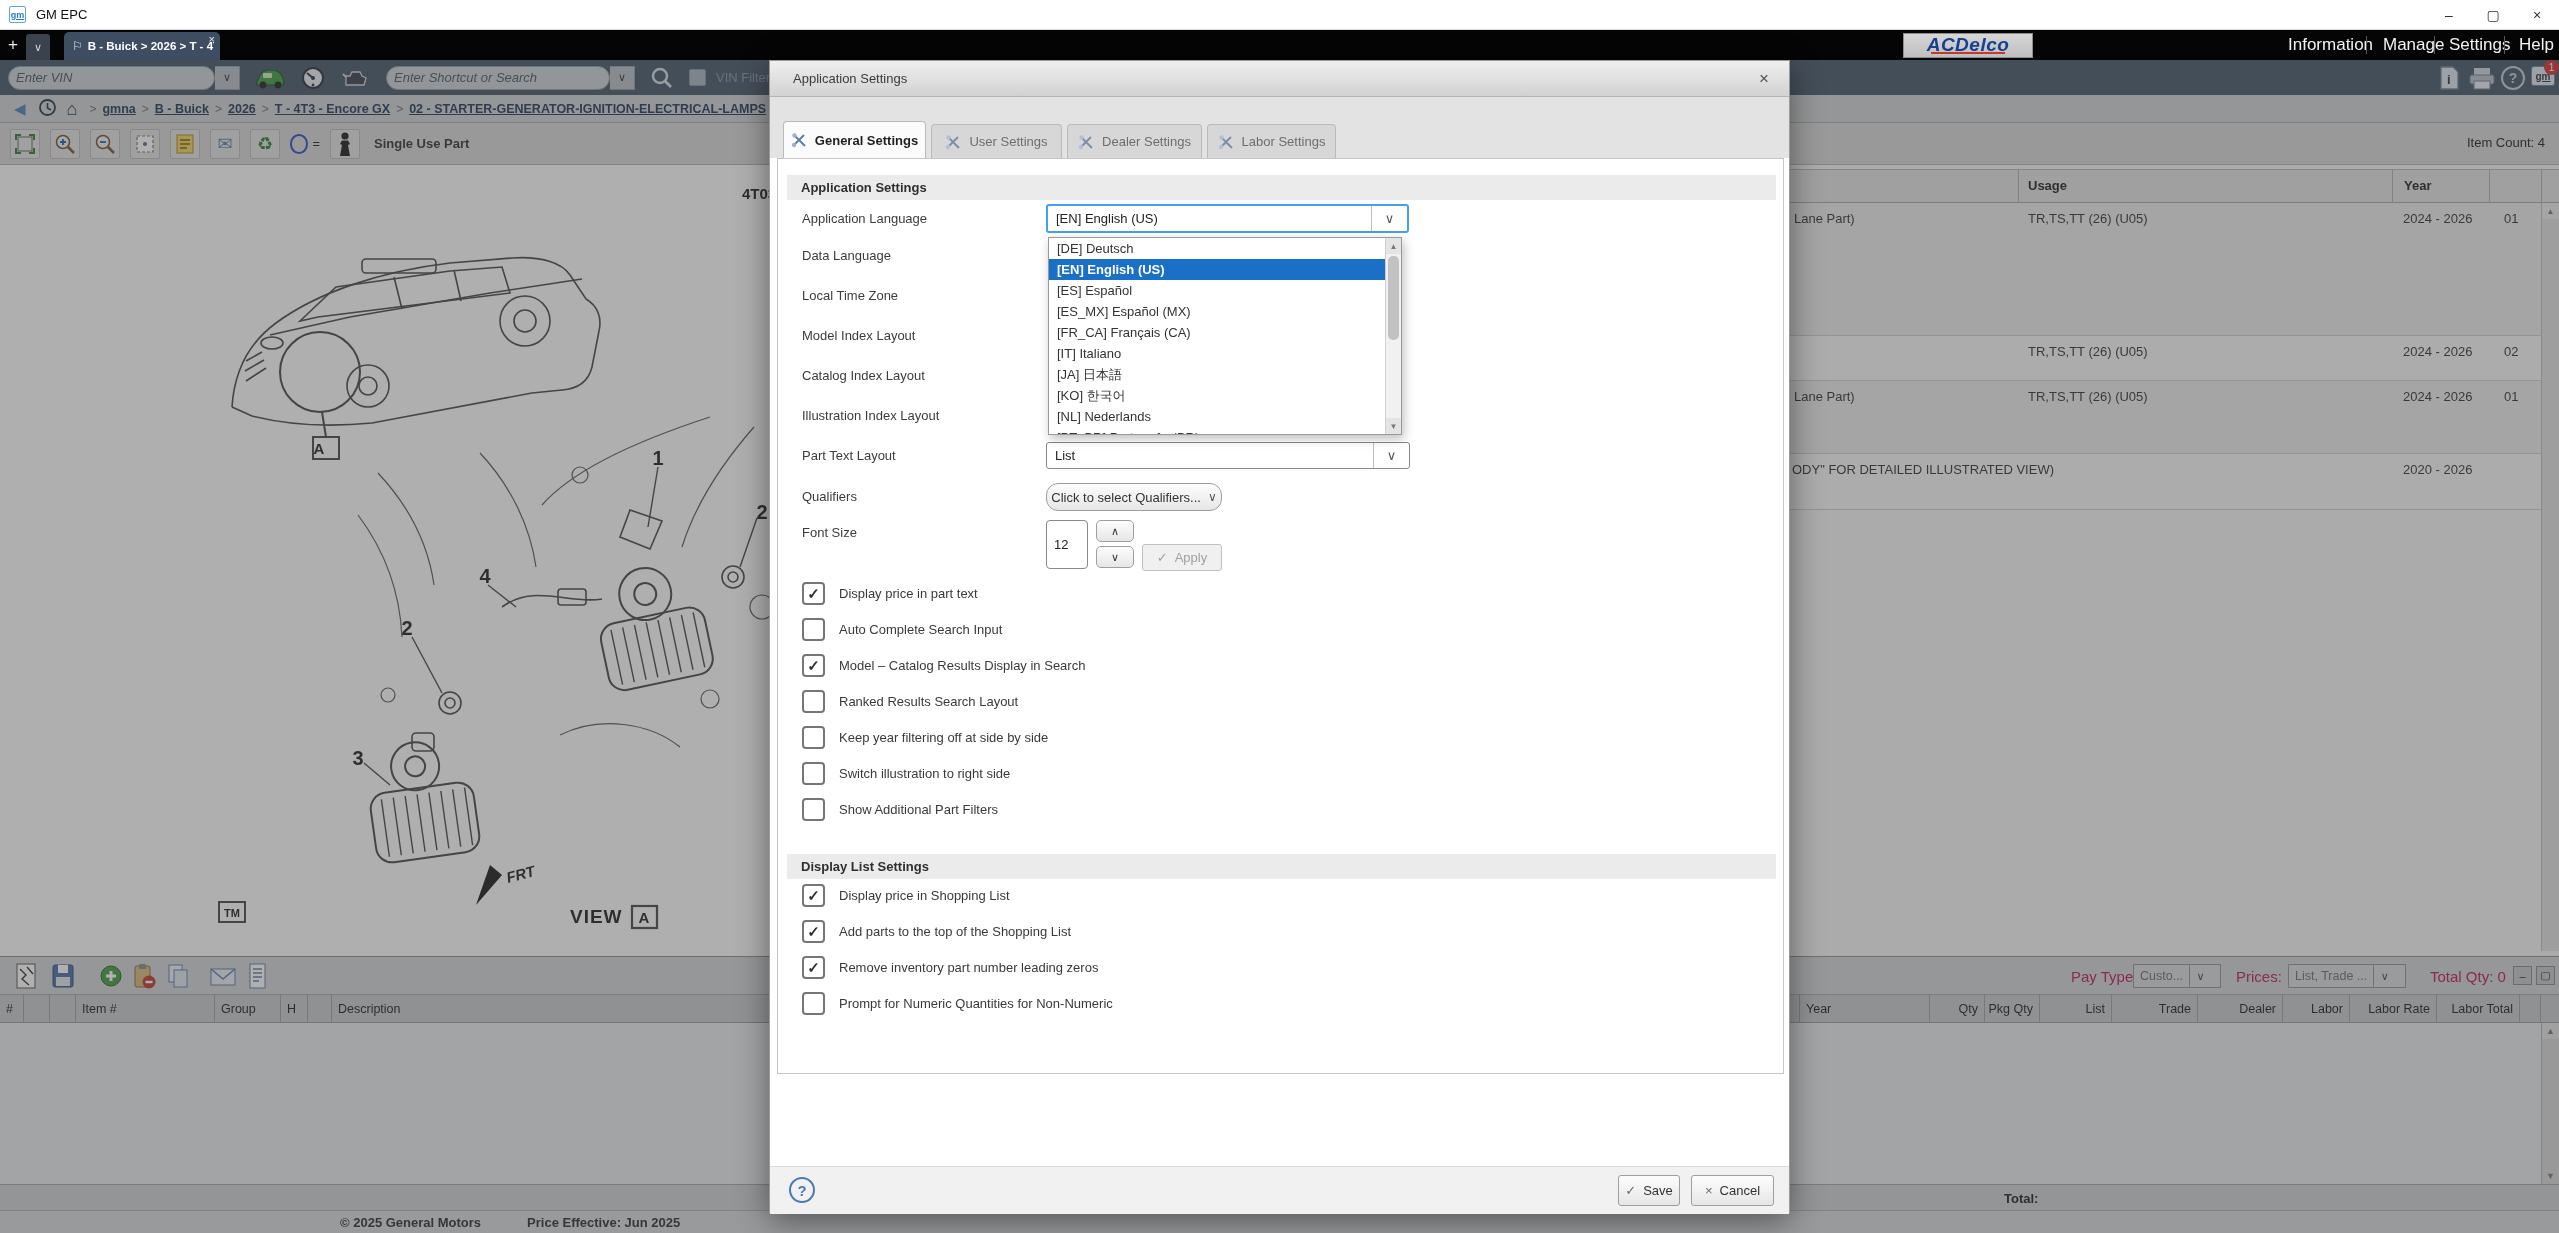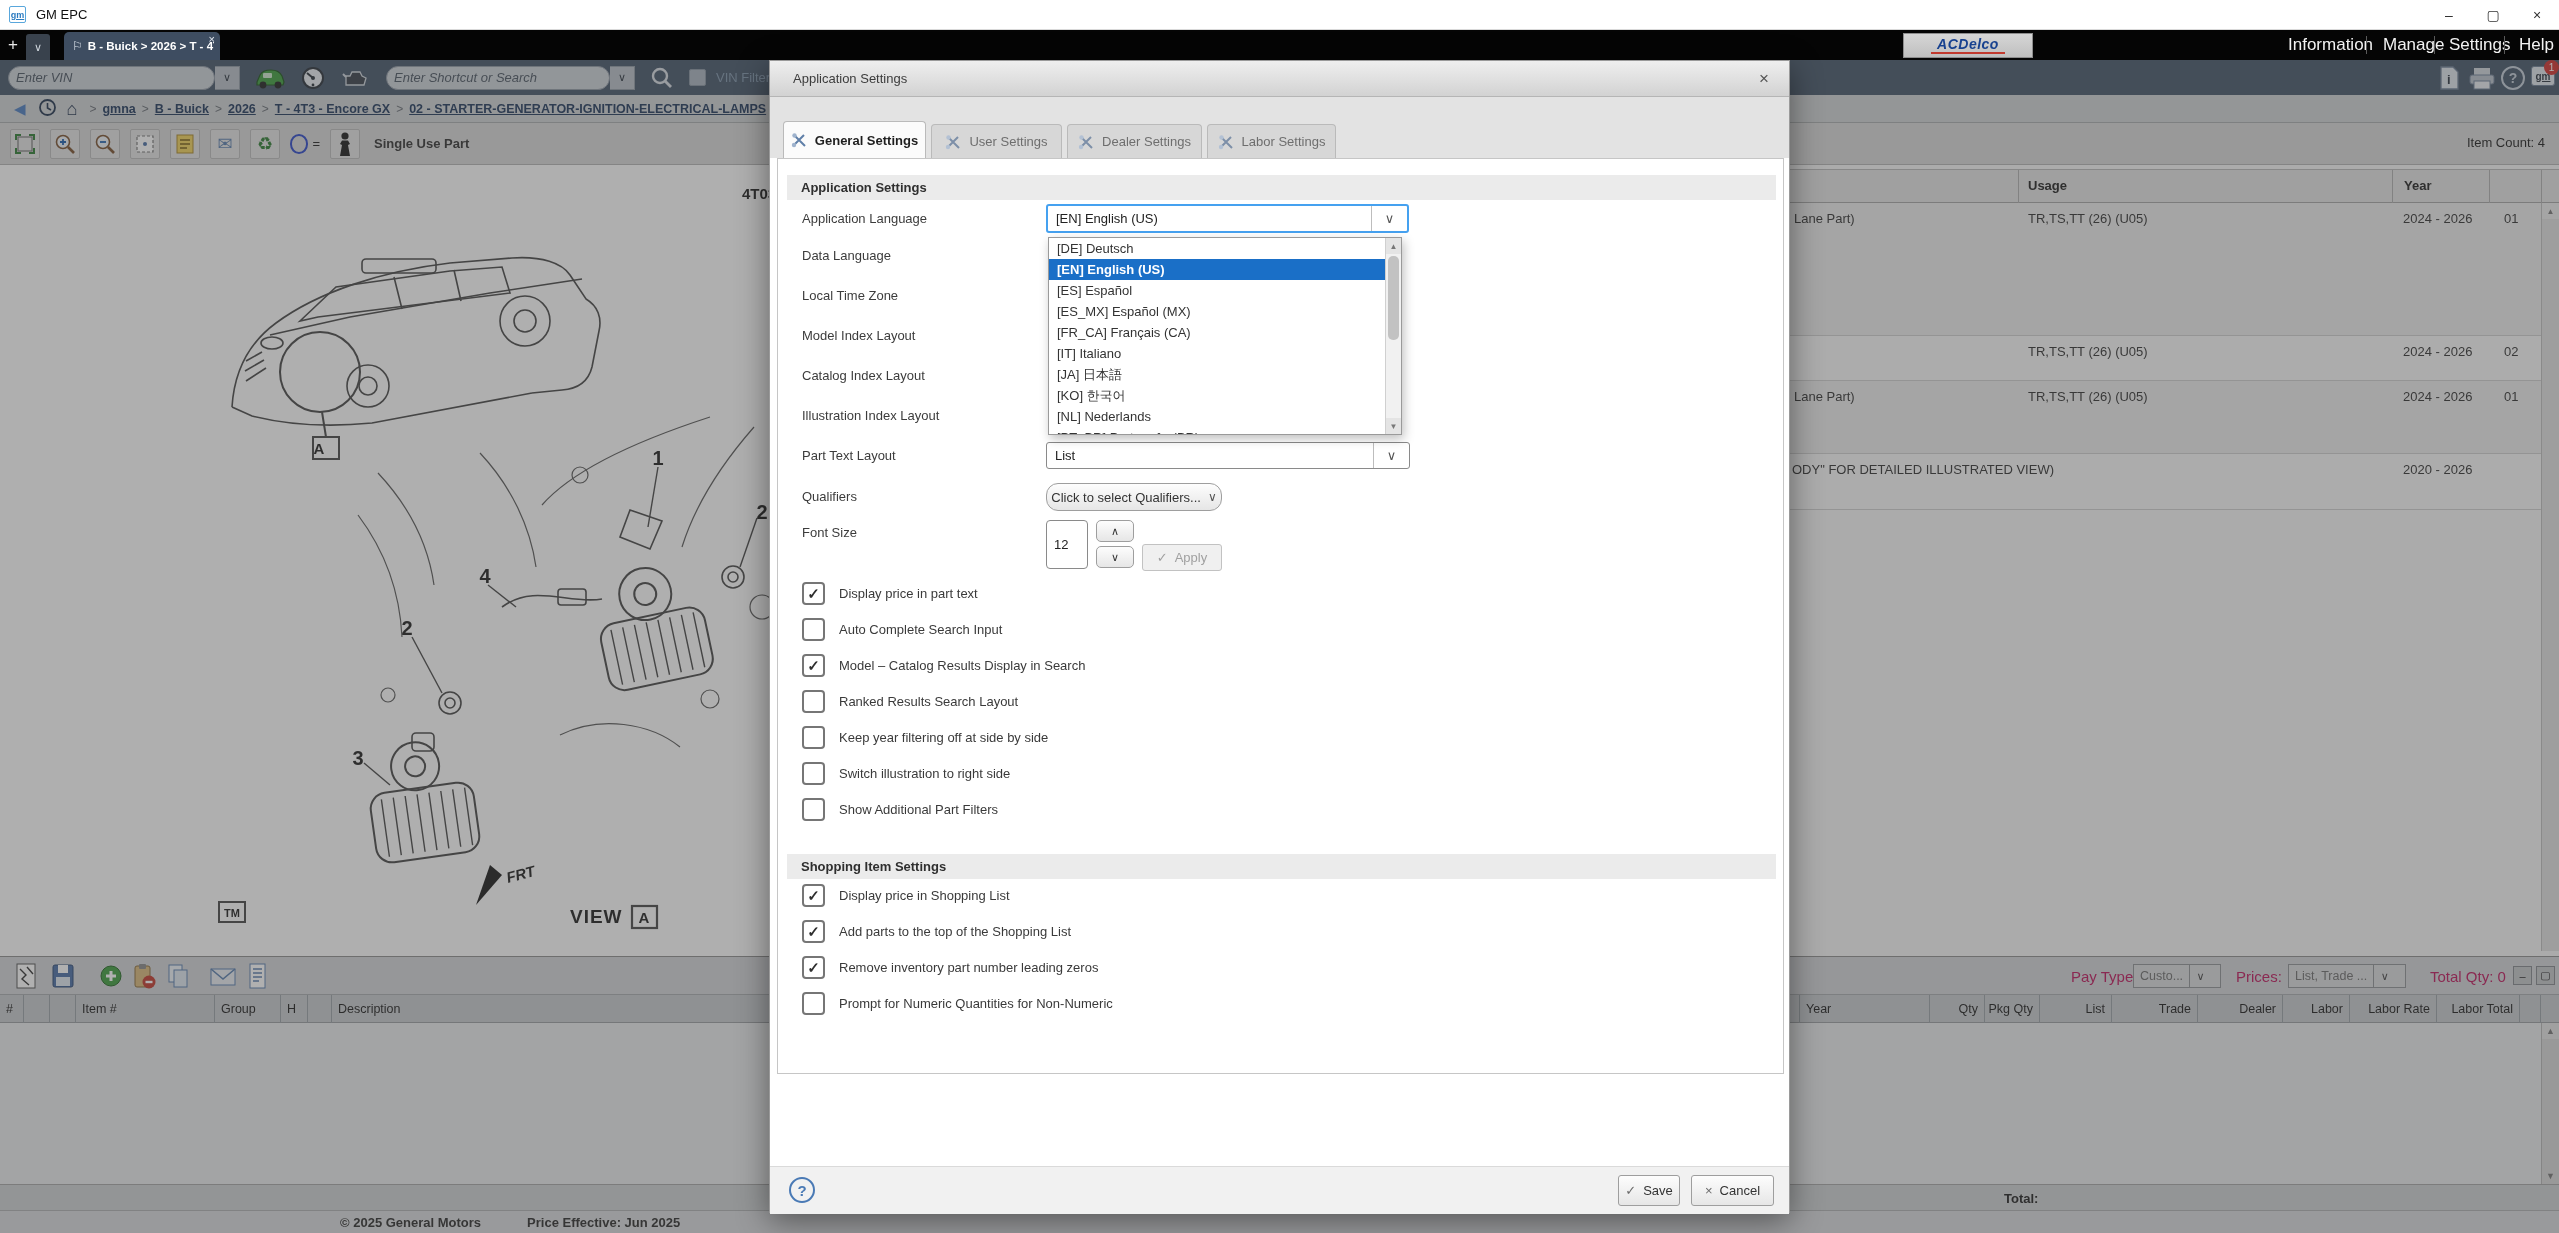--- a/index.html
+++ b/index.html
@@ -13,21 +13,21 @@
   .winctl{width:44px;height:29px;display:flex;align-items:center;justify-content:center;font-size:14px;color:#333}
   
   #appheader{left:0;top:30px;width:2559px;height:30px;background:#050505;display:flex;align-items:flex-end}
   #newtab{color:#e8e8e8;font-size:17px;width:26px;height:30px;display:flex;align-items:center;justify-content:center}
   #tabdrop{width:24px;height:26px;background:#39424d;color:#cfd6dd;font-size:11px;display:flex;align-items:center;justify-content:center;margin-right:14px;border-radius:3px 3px 0 0}
   #browser-tab{width:156px;height:28px;background:#3e4d61;border-radius:5px 5px 0 0;display:flex;align-items:center;color:#fff;padding:0 6px;position:relative}
   #browser-tab .bm{font-size:12px;color:#dfe6ee;margin:0 5px 0 2px}
   #browser-tab .tlabel{font-size:11.5px;font-weight:bold;white-space:nowrap;overflow:hidden}
   #browser-tab .tx{position:absolute;right:5px;top:1px;font-size:11px;color:#e3e9f0}
   #brandbtn{position:absolute;left:1903px;top:3px;width:130px;height:25px;background:linear-gradient(#d6d6d6,#bfbfbf);border:1px solid #8d8d8d;display:flex;flex-direction:column;align-items:center;justify-content:center}
-  #brandbtn .bt{font-size:14px;font-weight:bold;font-style:italic;color:#17418f;line-height:13px;letter-spacing:.5px}
+  #brandbtn .bt{font-size:19px;font-weight:bold;font-style:italic;color:#17418f;line-height:13px;letter-spacing:.5px}
   #brandbtn .bu{width:74px;height:2px;background:#c23a2e;margin-top:1px}
   .topmenu{position:absolute;top:0;height:30px;display:flex;align-items:center;color:#f2f2f2;font-size:17px}
   .menusep{width:1px;height:18px;background:#5a5a5a;margin:0 14px}
   
   #toolbar{left:0;top:60px;width:2559px;height:35px;background:#46566a;display:flex;align-items:center}
   .tb-input{height:24px;background:#ccd2d8;border:1px solid #8f99a4;border-radius:12px;font-size:13px;padding:0 7px;color:#222}
   .tb-input::placeholder{font-style:italic;color:#4b5662}
   .tb-chev{width:25px;height:24px;background:#b9c0c8;border:1px solid #8f99a4;border-left:none;display:flex;align-items:center;justify-content:center;font-size:11px;color:#2c3540}
   .tb-ico{margin-left:14px;display:flex;align-items:center;justify-content:center}
   .tb-check{width:17px;height:17px;background:#a9b4bf;border:1px solid #8793a0;border-radius:2px}
@@ -588,21 +588,21 @@
     <div class="cbrow" style="top:603px">
         <span class="cbbox"></span>
         <span class="cblabel">Switch illustration to right side</span>
       </div>
     <div class="cbrow" style="top:639px">
         <span class="cbbox"></span>
         <span class="cblabel">Show Additional Part Filters</span>
       </div>
 
     <div class="band" style="top:695px">
-        <span>Shopping Item Settings</span>
+        <span>Display List Settings</span>
       </div>
 
     <div class="cbrow" style="top:725px">
         <span class="cbbox">✓</span>
         <span class="cblabel">Display price in Shopping List</span>
       </div>
     <div class="cbrow" style="top:761px">
         <span class="cbbox">✓</span>
         <span class="cblabel">Add parts to the top of the Shopping List</span>
       </div>

